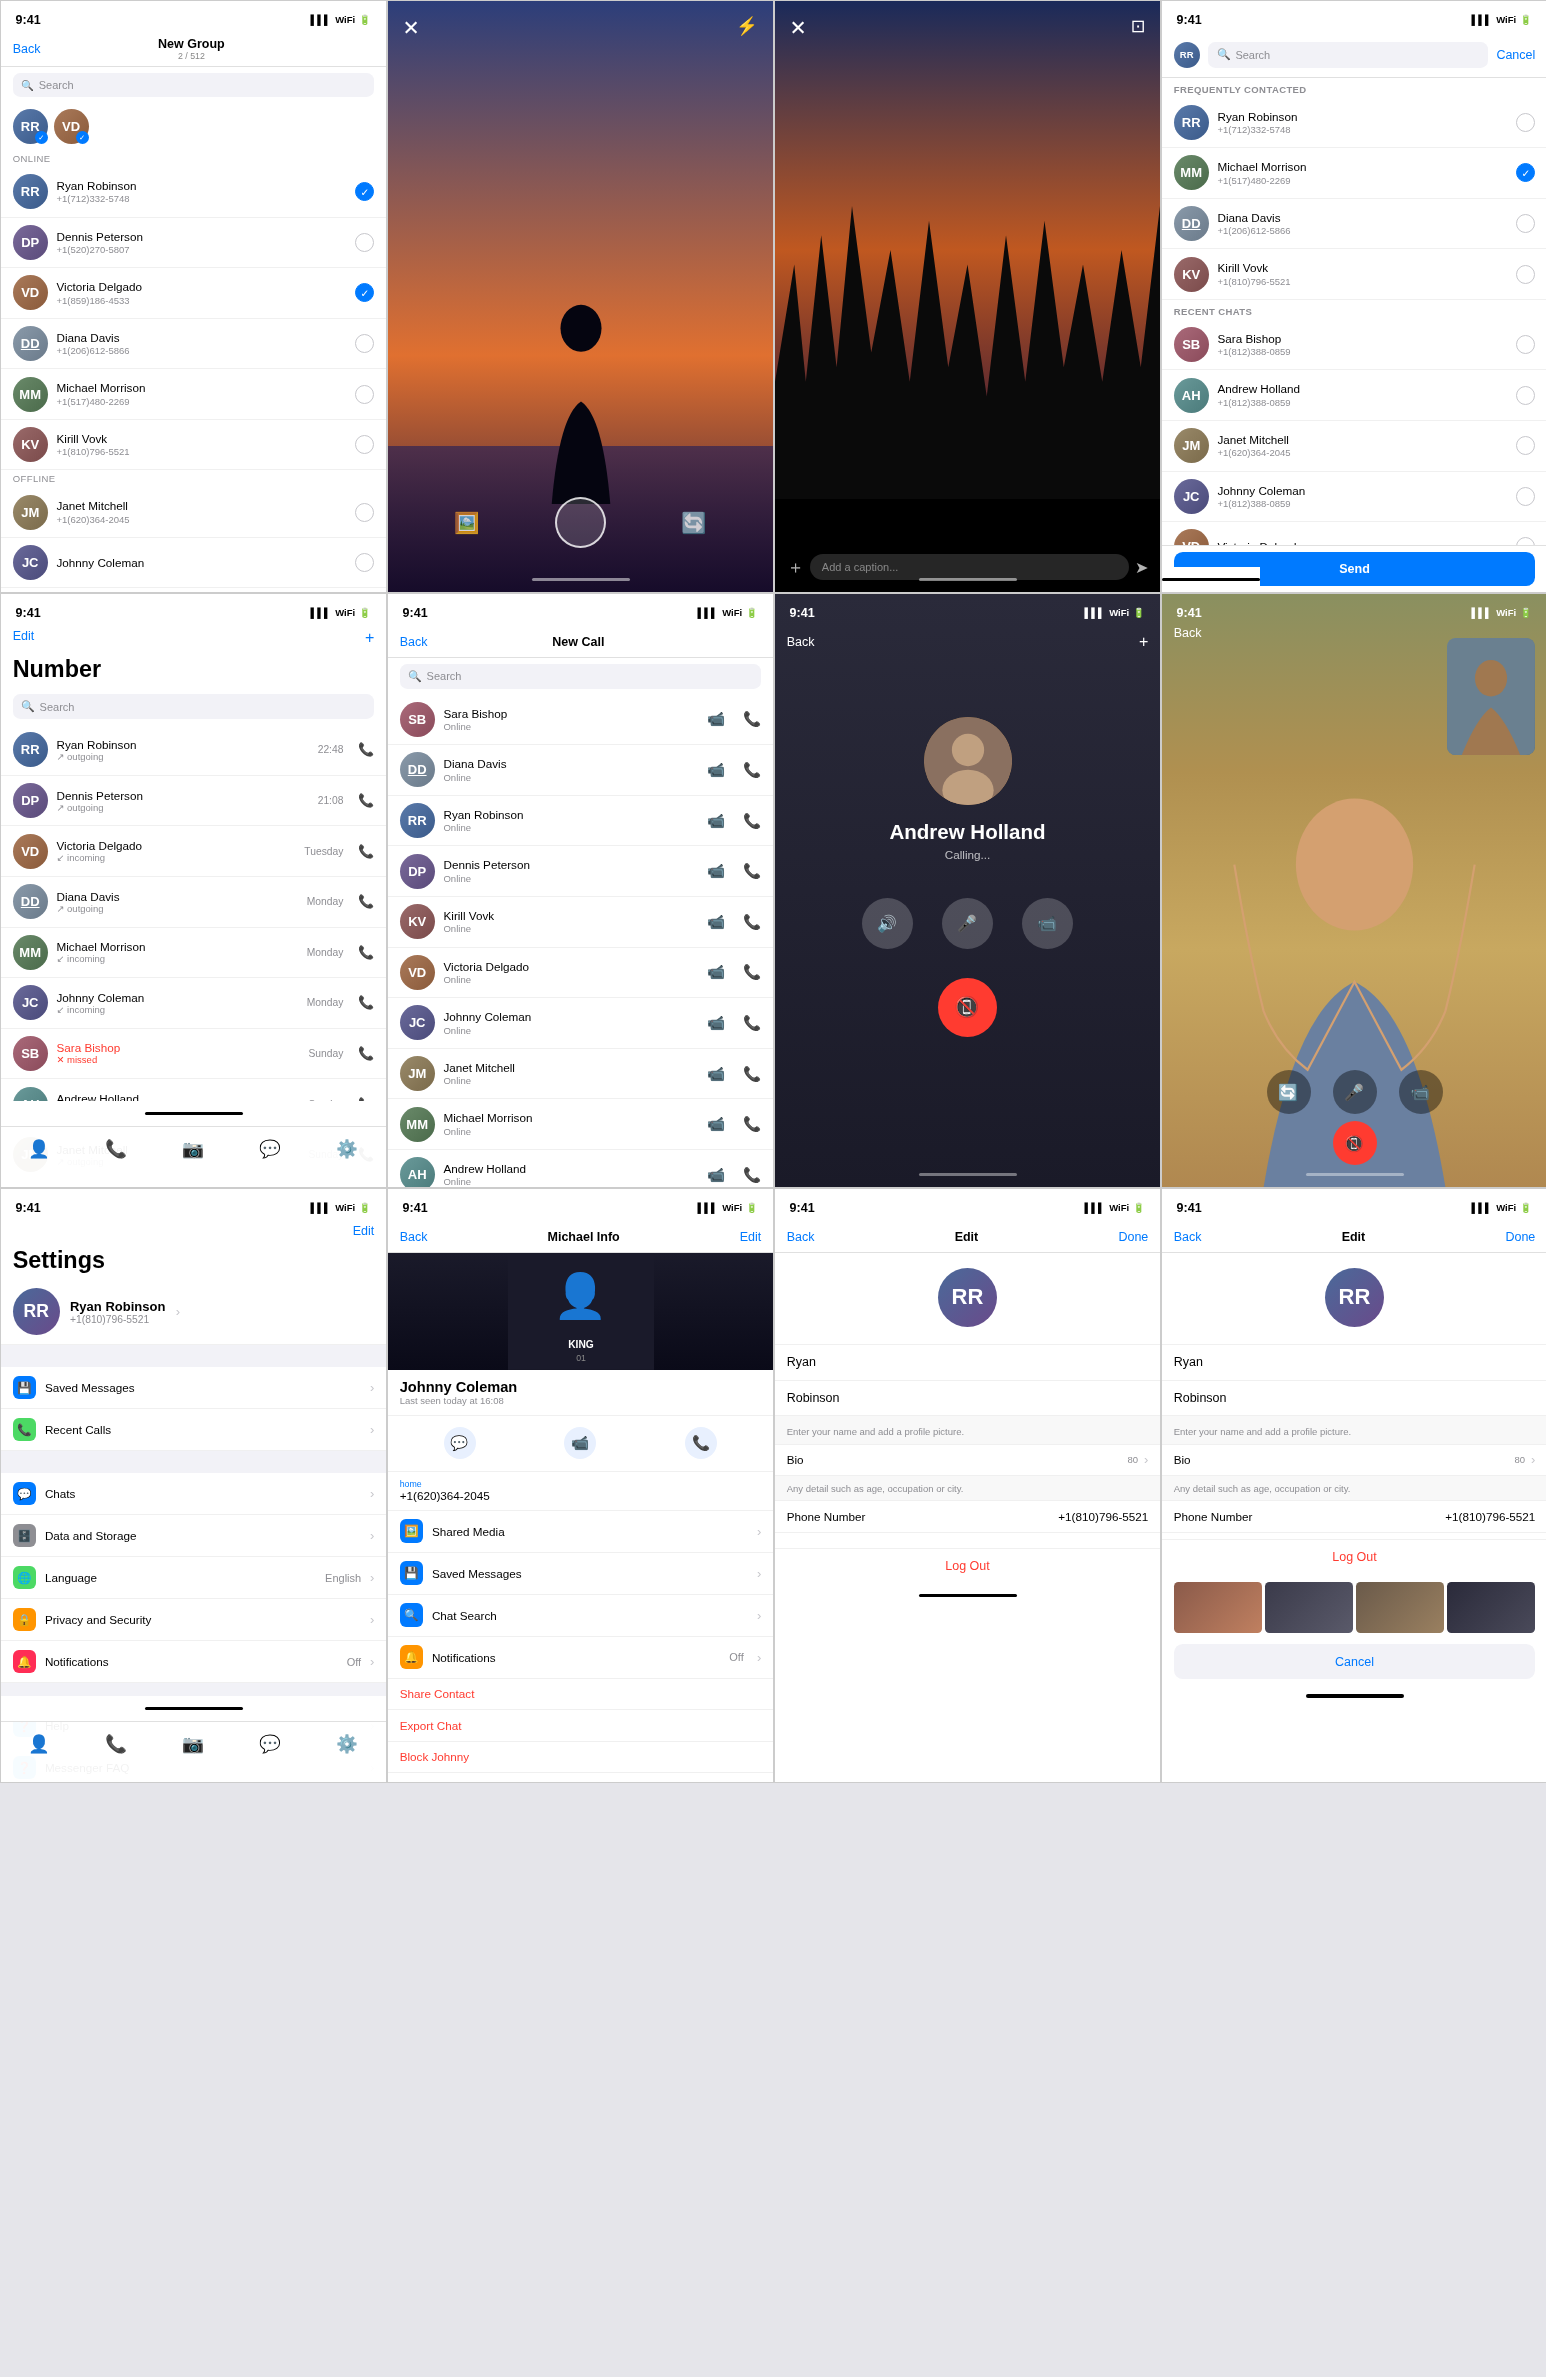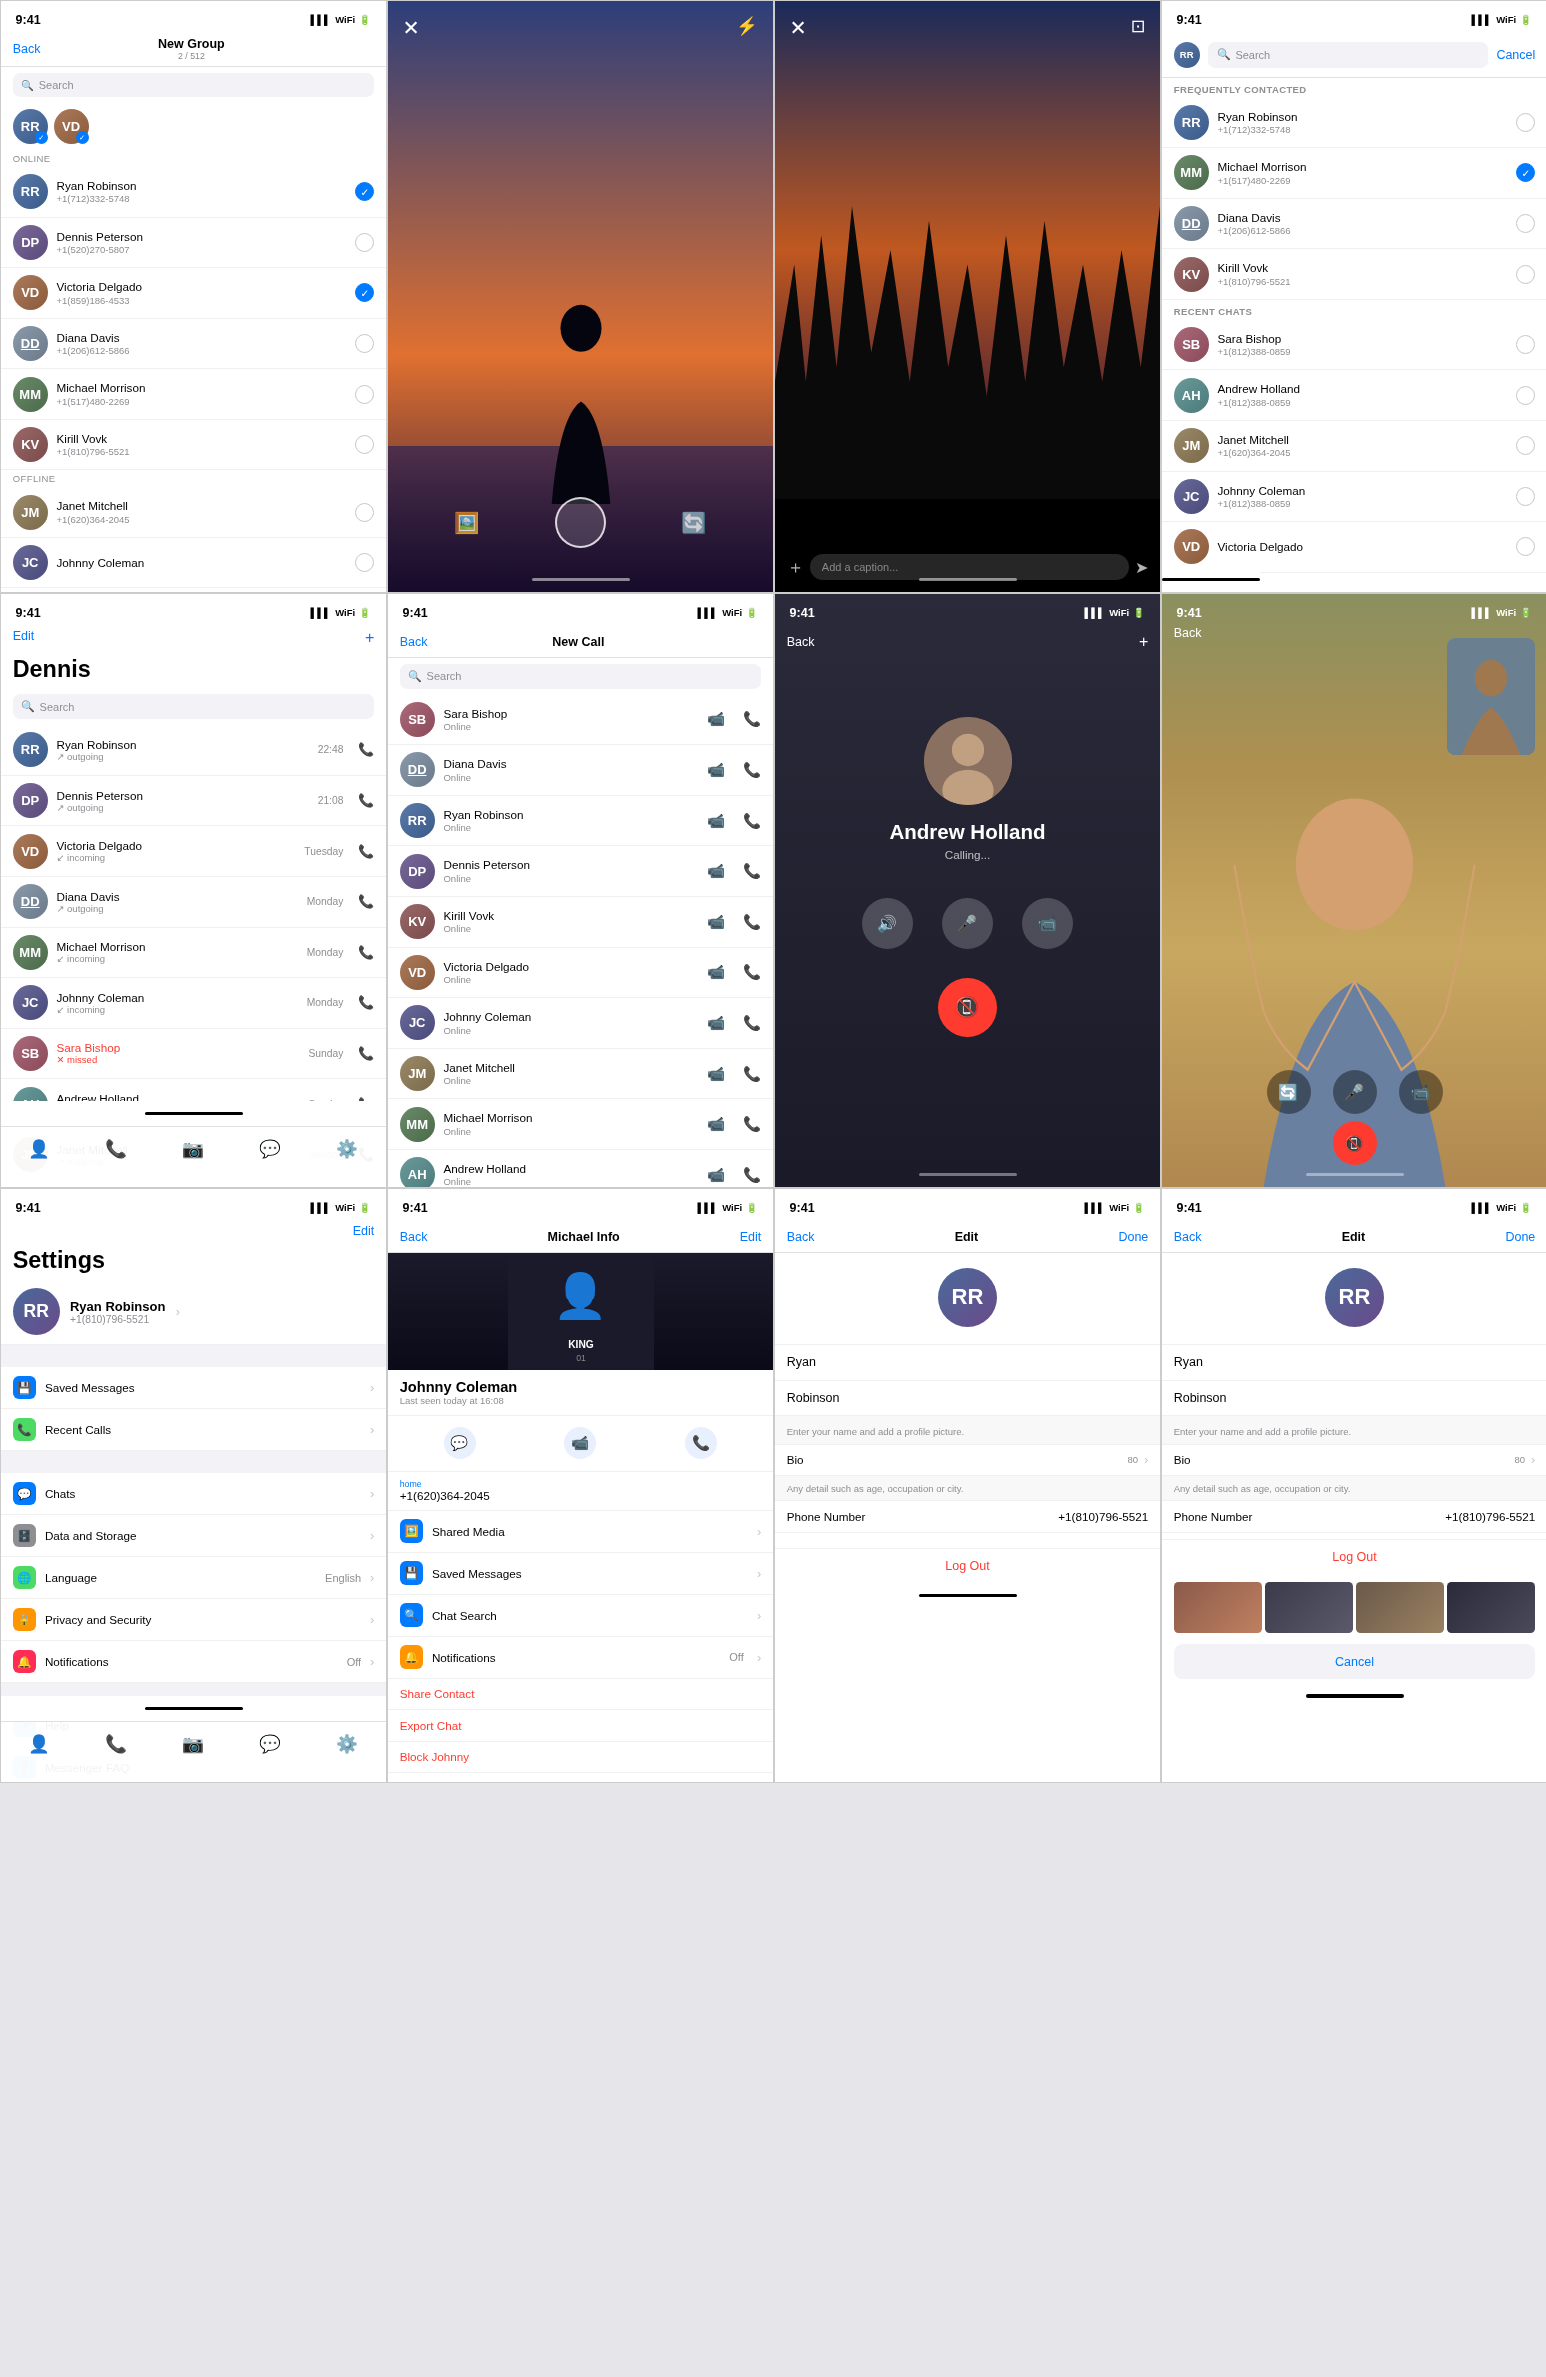--- a/index.html
+++ b/index.html
@@ -636,39 +636,42 @@
       </div>
       <div class="check-circle"></div>
     </div>
     <div class="list-item">
       <div class="avatar av-victoria">VD</div>
       <div class="item-info">
         <div class="item-name">Victoria Delgado</div>
       </div>
       <div class="check-circle"></div>
     </div>
+    <div style="position:absolute;bottom:0;left:0;right:0;padding:5.9px 11.7px;background:#fff;border-top:0.7px solid #e0e0e0;">
+      <div class="btn-blue" style="margin:0;border-radius:8.8px;">Send</div>
+    </div>
     <div class="home-indicator" style="position:absolute;bottom:0;">
         <div class="home-indicator-bar"></div>
       </div>
   </div>
 
   <div class="phone-screen screen-calls" style="position:relative;">
     <div class="status-bar">
       <span class="time">9:41</span>
       <div class="status-icons">
         <span>▌▌▌</span>
         <span>WiFi</span>
         <span>🔋</span>
       </div>
     </div>
     <div style="display:flex;justify-content:space-between;padding:2.9px 11.7px;">
       <span style="color:#007aff;font-size:12.5px;">Edit</span>
       <span style="color:#007aff;font-size:16px;">+</span>
     </div>
-    <div class="calls-title">Dennis</div>
+    <div class="calls-title">Number</div>
     <div class="search-bar">
       <span>🔍</span>
       <span style="color:#8e8e93;">Search</span>
     </div>
 
     <div class="call-item">
       <div class="avatar av-ryan">RR</div>
       <div class="call-info">
         <div class="call-name">Ryan Robinson</div>
         <div class="call-direction">↗ outgoing</div>

